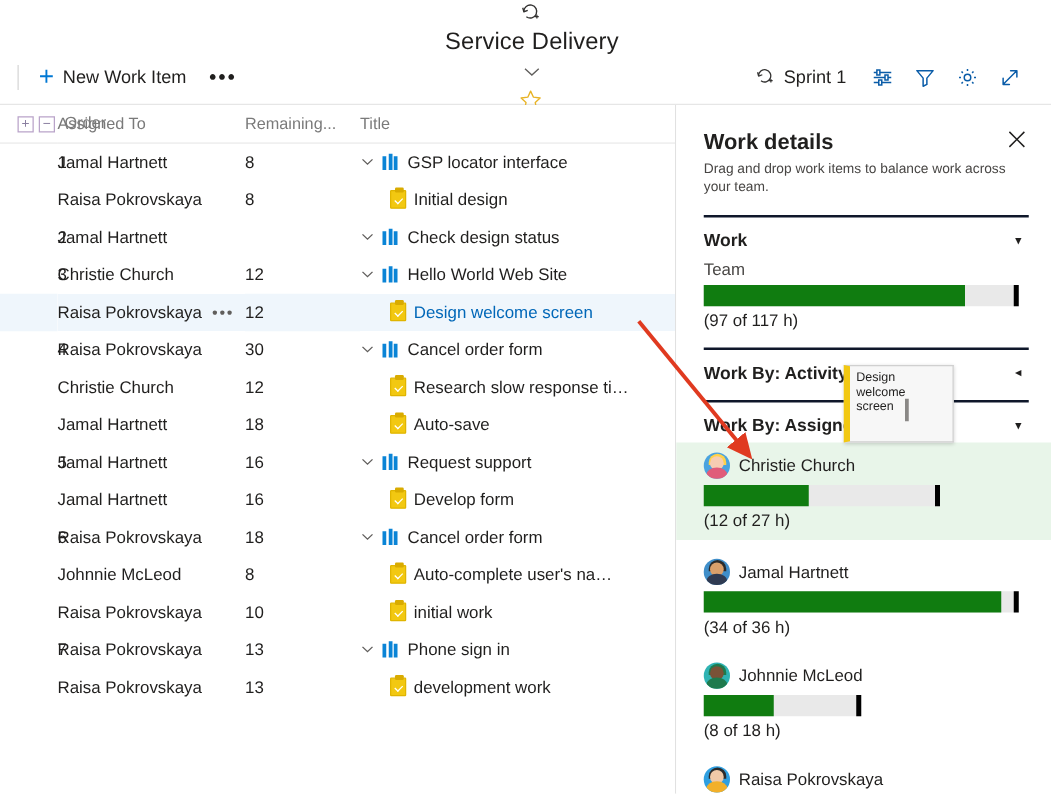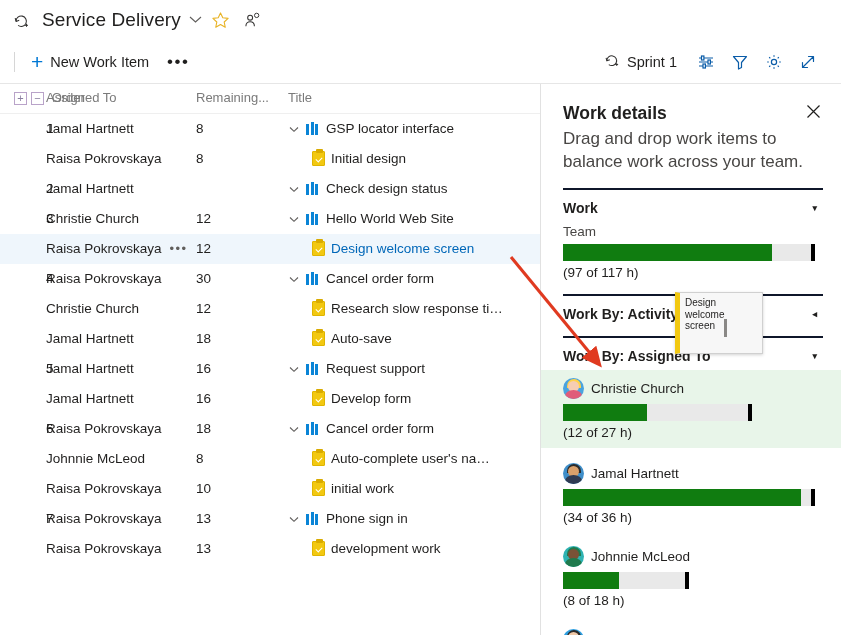--- a/index.html
+++ b/index.html
@@ -14,20 +14,21 @@
     position: relative;
   }
 
   
   .app-header {
     height: 40px;
     display: flex;
     align-items: center;
     padding: 0 0 0 8px;
     gap: 6px;
+    flex-direction: column;
   }
   .icon-btn {
     width: 26px; height: 26px;
     display: flex; align-items: center; justify-content: center;
     color: #323130;
   }
   .project-title {
     font-size: 19px;
     color: #201f1e;
     font-weight: 400;
@@ -162,21 +163,21 @@
   .details-pane {
     width: 300px;
     background:#fff;
     padding: 0;
     position: relative;
   }
   .dp-inner { padding: 18px 18px 0 22px; }
   .dp-head { display:flex; align-items:center; }
   .dp-title { font-size:17.5px; font-weight:bold; color:#201f1e; flex:1; line-height:1.2; }
   .dp-close { color:#201f1e; font-size:17px; line-height:1; cursor:default; padding:2px 2px 2px 8px; }
-  .dp-sub { color:#484644; font-size:17px; line-height:1.35; margin-top:4px; max-width:268px; }
+  .dp-sub { color:#484644; font-size:11px; line-height:1.35; margin-top:4px; max-width:268px; }
 
   .section {
     border-top:2px solid #0f172a;
     margin-top:14px;
     padding-top:10px;
   }
   .section-head {
     display:flex; align-items:center; justify-content:space-between;
     font-weight:bold; font-size:14px; color:#201f1e;
     padding-right:6px;

